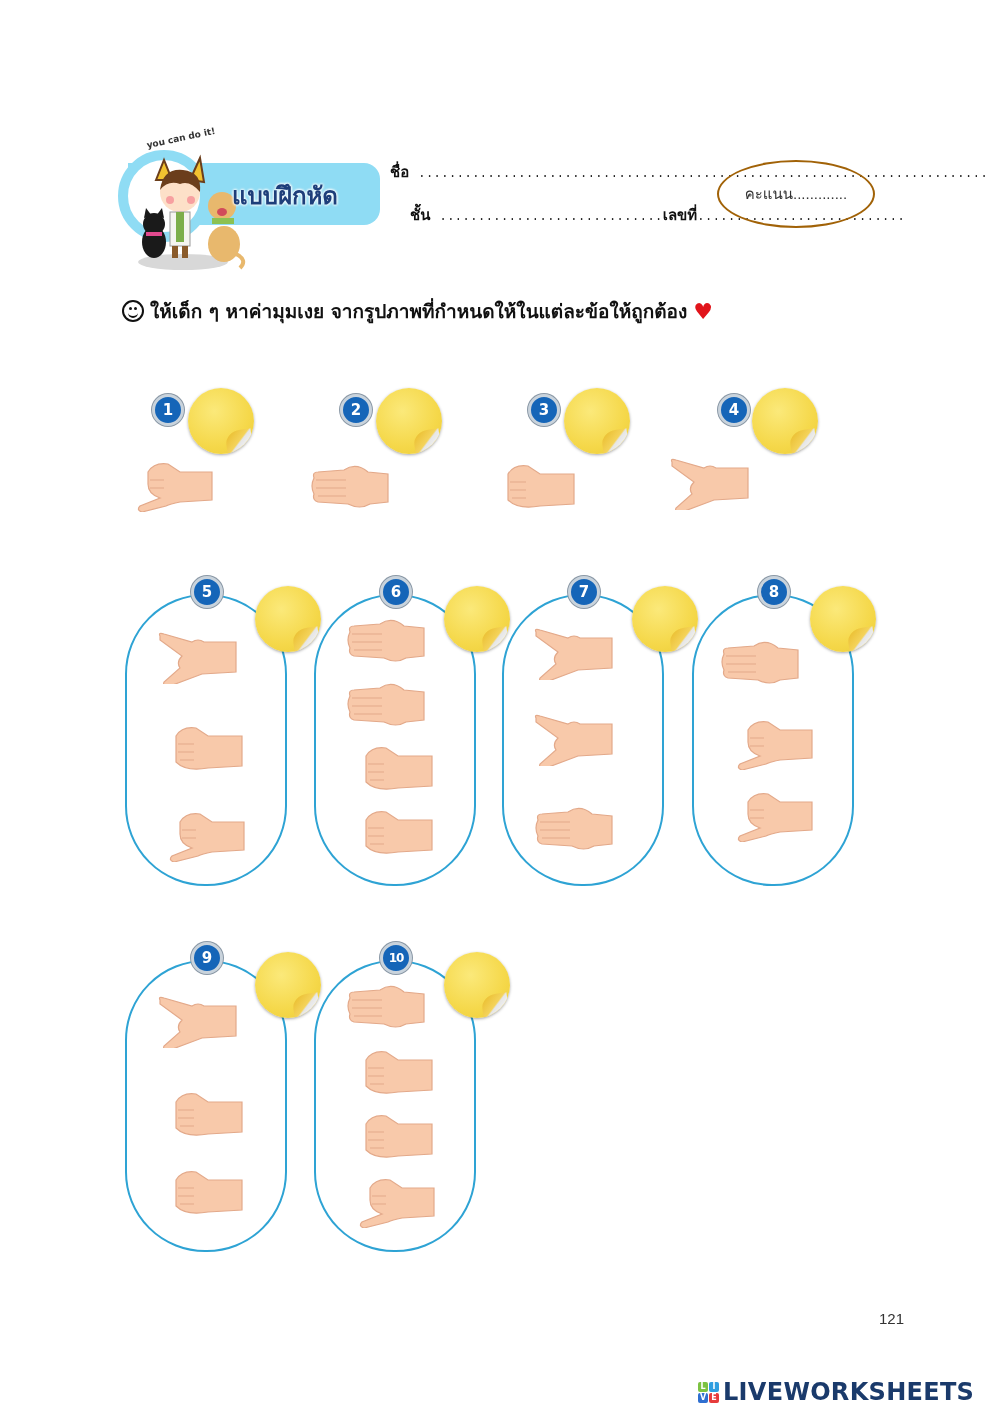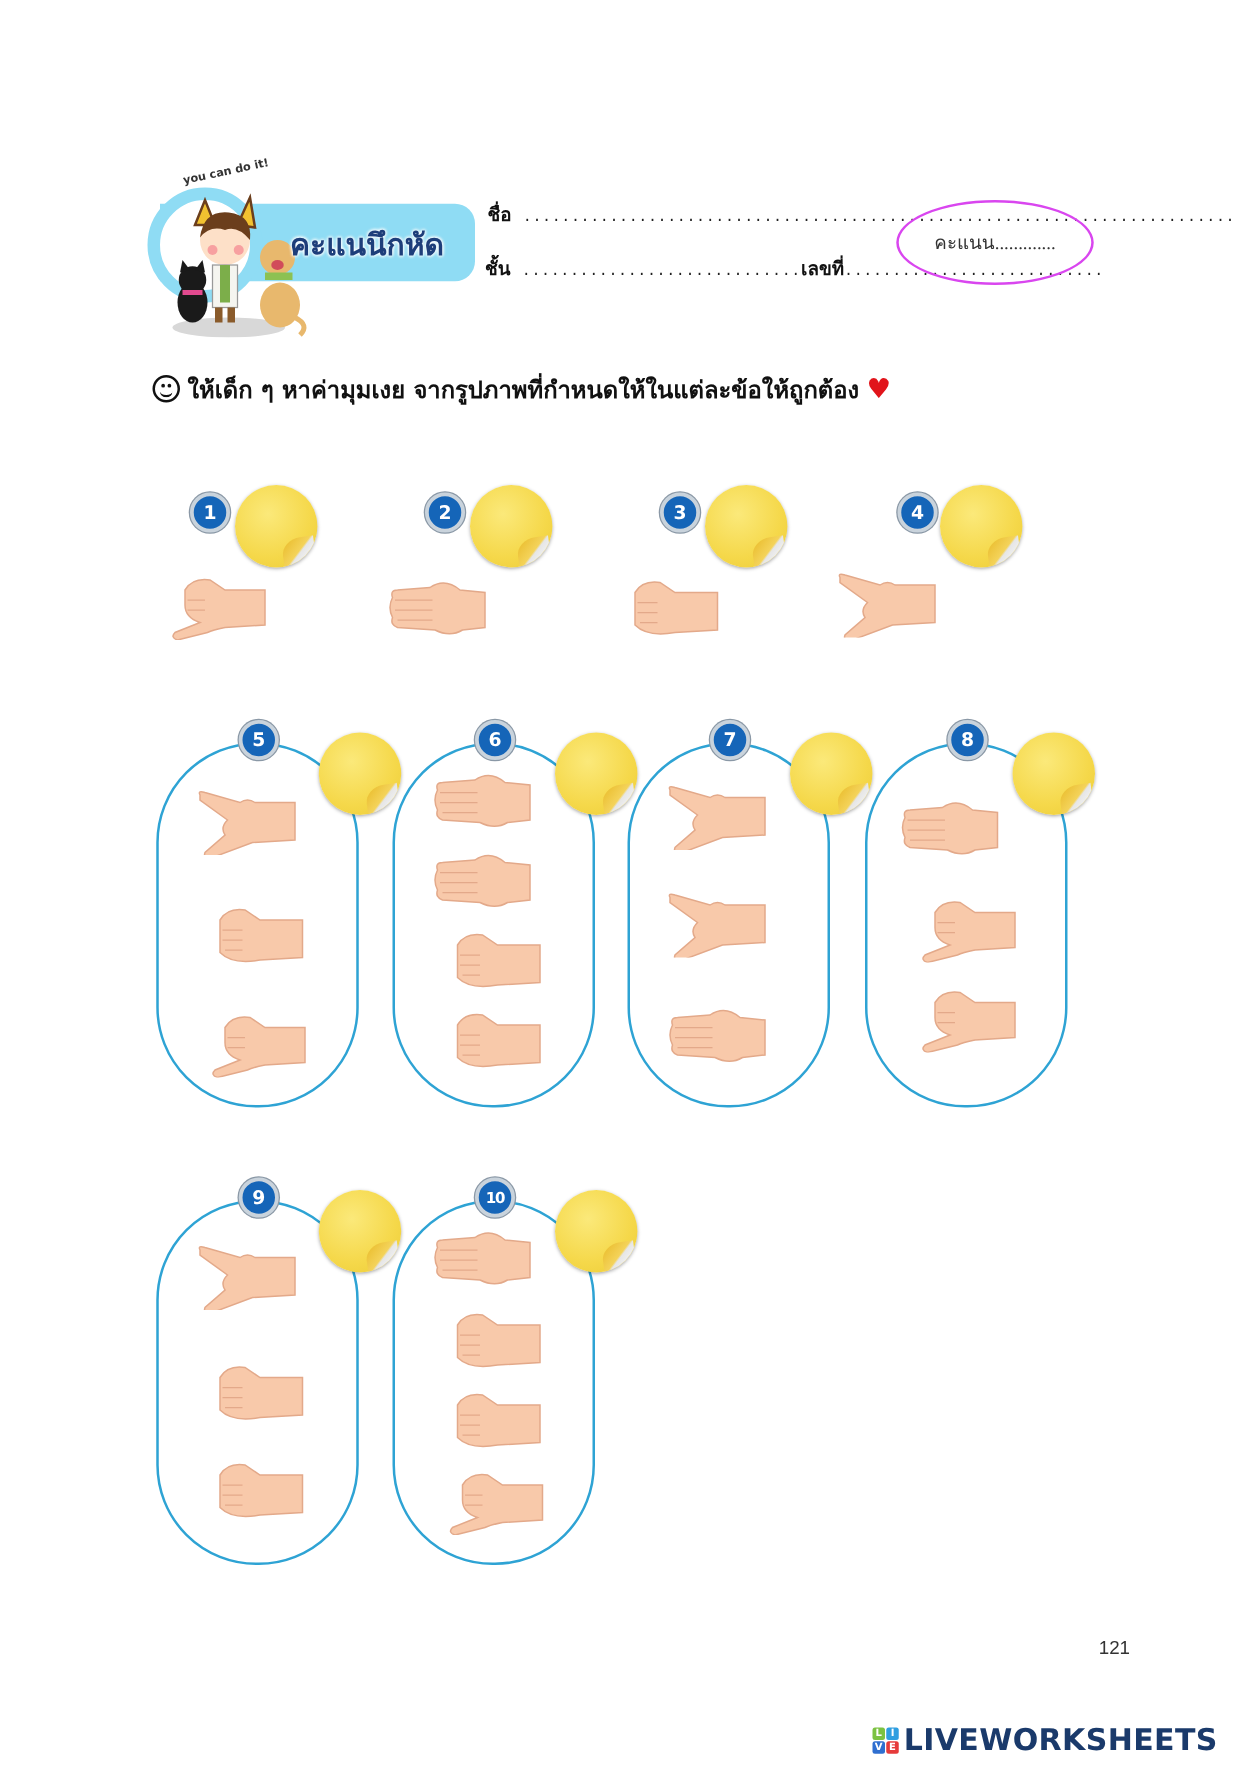--- a/index.html
+++ b/index.html
@@ -22,23 +22,23 @@
     left: 232px; top: 176px; font-family: "DejaVu Sans", sans-serif; font-weight: bold;
     font-size: 24px; color: #1d3e7a; text-shadow: 0 0 3px #fff, 0 0 3px #fff, 0 0 3px #fff;
   }
   .banner-tag { left: 146px; top: 133px; font-family: "DejaVu Sans", sans-serif; font-size: 9px; font-weight: bold; color: #333; transform: rotate(-12deg); }
   .mascot { left: 128px; top: 150px; width: 120px; height: 120px; }
 
   .info-line { font-family: Liberation Mono, monospace; font-size: 15px; font-weight: bold; white-space: nowrap; }
   .dots { font-weight: normal; letter-spacing: 0.5px; color: #222; font-size: 12px; }
 
   .score-oval {
-    left: 717px; top: 160px; width: 158px; height: 68px; border: 2px solid #d946ef; border-radius: 50%;
+    left: 717px; top: 160px; width: 158px; height: 68px; border: 2px solid #a16207; border-radius: 50%;
     box-sizing: border-box; display: flex; align-items: center; justify-content: center;
-    font-family: Liberation Serif, serif; font-size: 15px; color: #333;
+    font-family: Liberation Sans, sans-serif; font-size: 15px; color: #333;
   }
 
   .instruction { left: 122px; top: 296px; font-size: 19px; font-weight: bold; white-space: nowrap; display:flex; align-items:center; gap:6px; }
   .smiley { width: 22px; height: 22px; border: 2px solid #111; border-radius: 50%; box-sizing: border-box; position: relative; display:inline-block; }
   .smiley::before, .smiley::after { content:""; position:absolute; top:5px; width:3px; height:3px; background:#111; border-radius:50%; }
   .smiley::before { left:5px; } .smiley::after { right:5px; }
   .smiley span { position:absolute; left:4px; top:8px; width:10px; height:6px; border-bottom:2px solid #111; border-radius:0 0 8px 8px; }
   .heart { color: #e1141b; font-size: 22px; }
 
   
@@ -102,27 +102,27 @@
     <rect x="18" y="82" width="16" height="4" fill="#e24a8f"></rect>
 
     <ellipse cx="96" cy="94" rx="16" ry="18" fill="#e8b86d"></ellipse>
     <circle cx="94" cy="56" r="14" fill="#e8b86d"></circle>
     <ellipse cx="94" cy="62" rx="5" ry="4" fill="#d14b5a"></ellipse>
     <rect x="84" y="68" width="22" height="6" fill="#8cc152"></rect>
     <path d="M108,104 Q120,110 112,118" stroke="#e8b86d" stroke-width="4" fill="none"></path>
   </svg>
 </div>
 <div class="abs banner-tag">you can do it!</div>
-<div class="abs banner-title">คะแนนึกหัด</div>
+<div class="abs banner-title">แบบฝึกหัด</div>
 
 <div class="abs info-line" style="left:390px; top:160px;">
   <span>ชื่อ</span>
   <span class="dots">..........................................................................</span>
 </div>
-<div class="abs info-line" style="left:388px; top:203px;">
+<div class="abs info-line" style="left:410px; top:203px;">
   <span>ชั้น</span>
   <span class="dots">.............................</span><span>เลขที่</span><span class="dots">...........................</span>
 </div>
 <div class="abs score-oval">
   <span>คะแนน.............</span>
 </div>
 
 <div class="abs instruction">
   <span class="smiley">
       <span></span>

